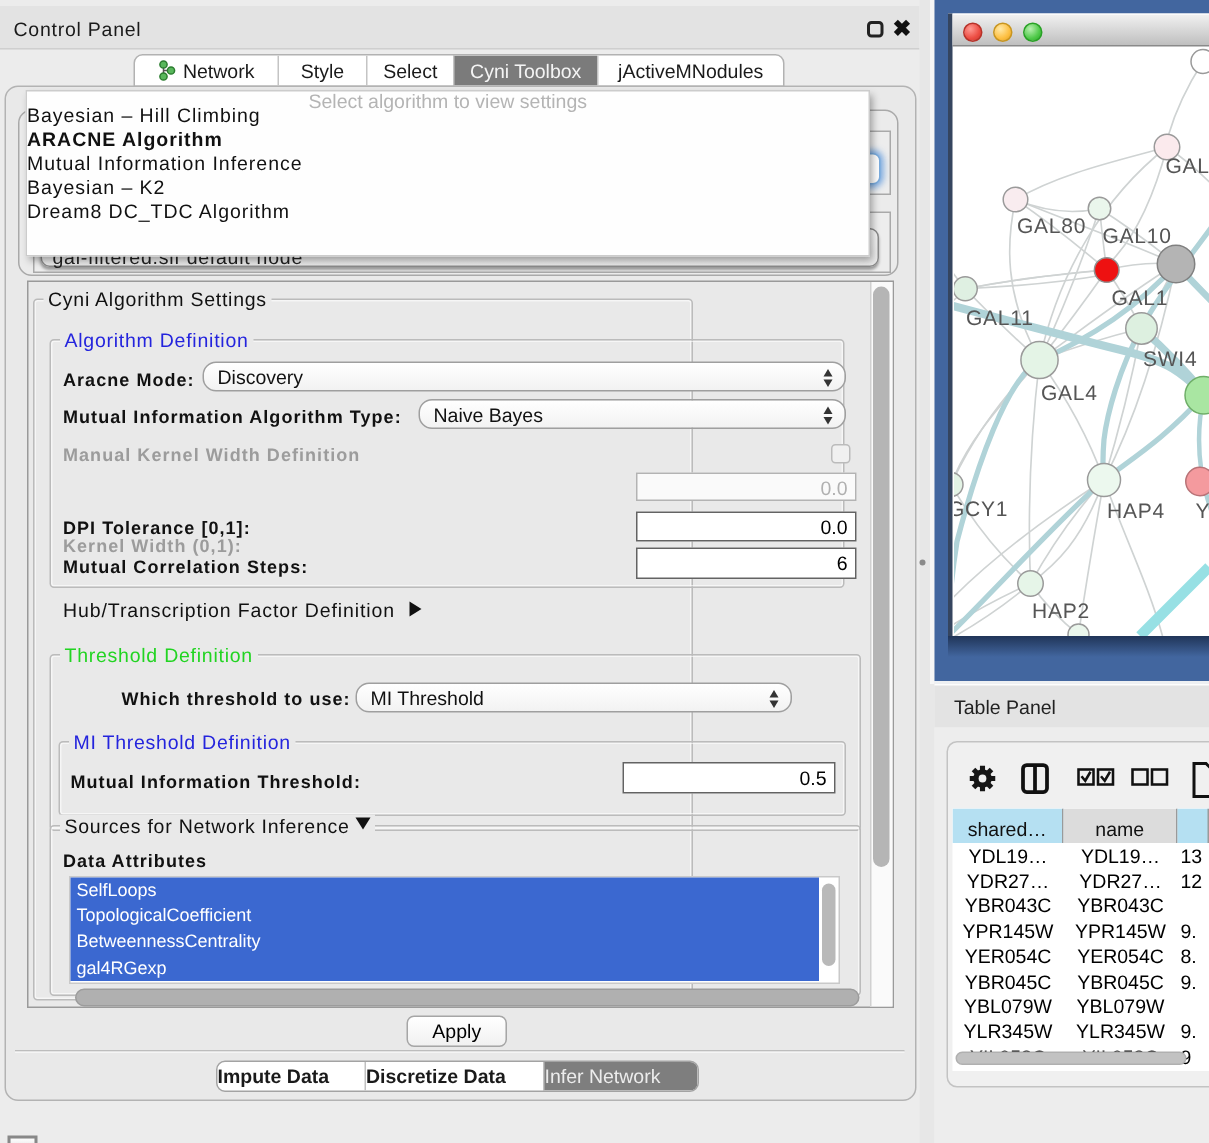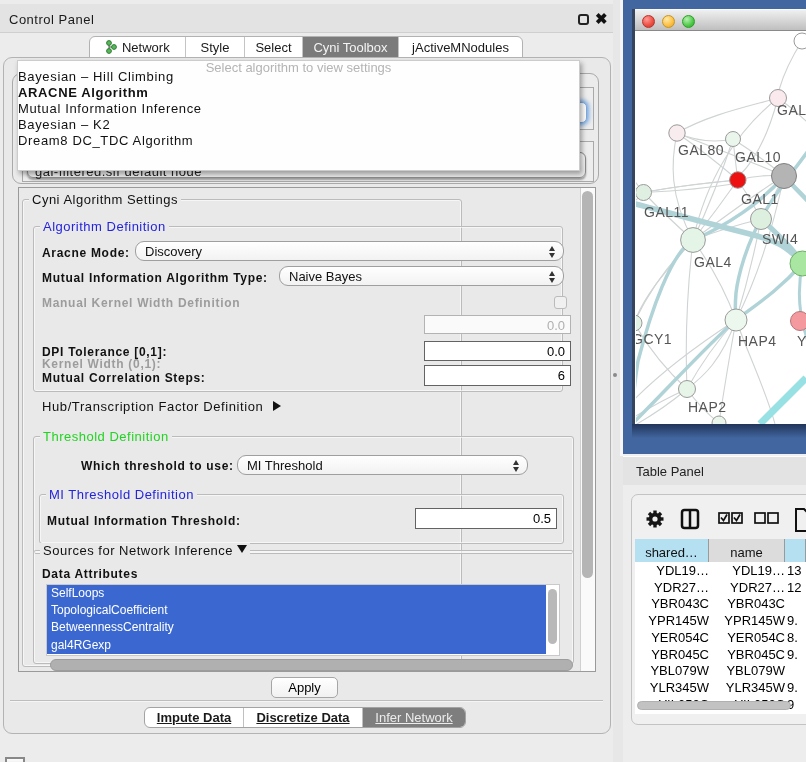--- a/index.html
+++ b/index.html
@@ -43,21 +43,21 @@
 .field { position:absolute; border:1px solid #636363; background:#fff; font-size:13px; color:#000; text-align:right; padding:2px 5px 0 0; }
 .fielddis { border:1px solid #b3b3b3; background:#fafafa; color:#b0b0b0; }
 
 #popup { left:17px; top:60px; width:563px; height:111px; background:#fefefe; border:1px solid #cccccc; box-shadow:2px 3px 5px rgba(0,0,0,.35); z-index:50; }
 #popup .hd { text-align:center; color:#b4b4b4; font-size:13px; line-height:13px; height:8px; }
 #popup .it { font-size:13px; color:#111; height:16px; line-height:16px; padding-left:0; white-space:nowrap; letter-spacing:.65px; }
 
 #applybtn { left:271px; top:677px; width:67px; height:21px; border:1px solid #a6a6a6; border-radius:5px; background:linear-gradient(#ffffff,#f1f1f1); font-size:13px; text-align:center; padding-top:2px; }
 #sepline { left:10px; top:700px; width:593px; height:2px; border-top:1px solid #bdbdbd; border-bottom:1px solid #f5f5f5; }
 #bottabs { left:144px; top:707px; height:21px; display:flex; border:1px solid #a3a3a3; border-radius:6px; background:#fff; overflow:hidden; }
-#bottabs .tab { font-size:13px; font-weight:bold; color:#1a1a1a; padding-top:2px; text-align:center; white-space:nowrap; box-sizing:border-box;text-decoration:underline; }
+#bottabs .tab { font-size:13px; font-weight:bold; color:#1a1a1a; padding-top:2px; white-space:nowrap; box-sizing:border-box; }
 #bottabs .tab + .tab { border-left:1px solid #c0c0c0; }
 #bottabs .sel { background:#7e7e7e; color:#ececec; font-weight:normal; }
 #miniicon { left:5px; top:757px; width:20px; height:10px; border:2.5px solid #888888; background:linear-gradient(#fdfdfd,#e8e8e8); }
 
 #divider { left:613px; top:0; width:10px; height:762px; background:#e7e7e7; }
 #divline { left:620px; top:0; width:3px; height:456px; background:#f6f6f6; }
 #bluebg { left:623px; top:0; width:183px; height:454px; background:#42669f; }
 #bluebot { left:623px; top:454px; width:183px; height:2px; background:#eef0f2; }
 #macwin { left:632px; top:9px; width:174px; height:415px; background:#fff; border-left:3px solid #35455f; }
 #winshadow { left:632px; top:424px; width:174px; height:14px; background:linear-gradient(rgba(18,32,58,.7), rgba(66,102,159,0)); }
@@ -69,21 +69,21 @@
 #lg { left:682px; background:radial-gradient(circle at 35% 30%, #b8f0b0, #4fc949 60%, #2ba629); border:1px solid #28a125; }
 #netsvg { left:636px; top:31px; }
 
 #tpheader { left:623px; top:456px; width:183px; height:29px; background:#e3e3e3; border-top:1px solid #fdfdfd; }
 #tpheader .t { position:absolute; left:13px; top:7px; font-size:13px; color:#222; }
 #tpbg { left:623px; top:485px; width:183px; height:277px; background:#ededed; }
 #tpanel { left:631px; top:494px; width:185px; height:231px; background:#f0f0f0; border:1px solid #c3c3c3; border-radius:7px; }
 #tablebox { left:635px; top:539px; width:171px; height:175px; background:#fff; overflow:hidden; }
 .hcell { position:absolute; top:0; height:23px; border-right:1px solid #9a9a9a; font-size:13px; color:#111; text-align:center; padding-top:6px; }
 .trow { position:absolute; width:100%; font-size:13px; color:#000; }
-.trow span { position:absolute; text-align:right; }
+.trow span { position:absolute; text-align:center; }
 #tsb { left:637px; top:701px; width:154px; height:9px; background:#c2c2c2; border-radius:5px; border:1px solid #b0b0b0; }
 </style>
 </head>
 <body>
 
 <div class="abs" id="titlebar">
     <div class="t">Control Panel</div>
   </div>
 <div class="abs" id="btnFloat"></div>
 <div class="abs" id="btnClose">✖</div>

